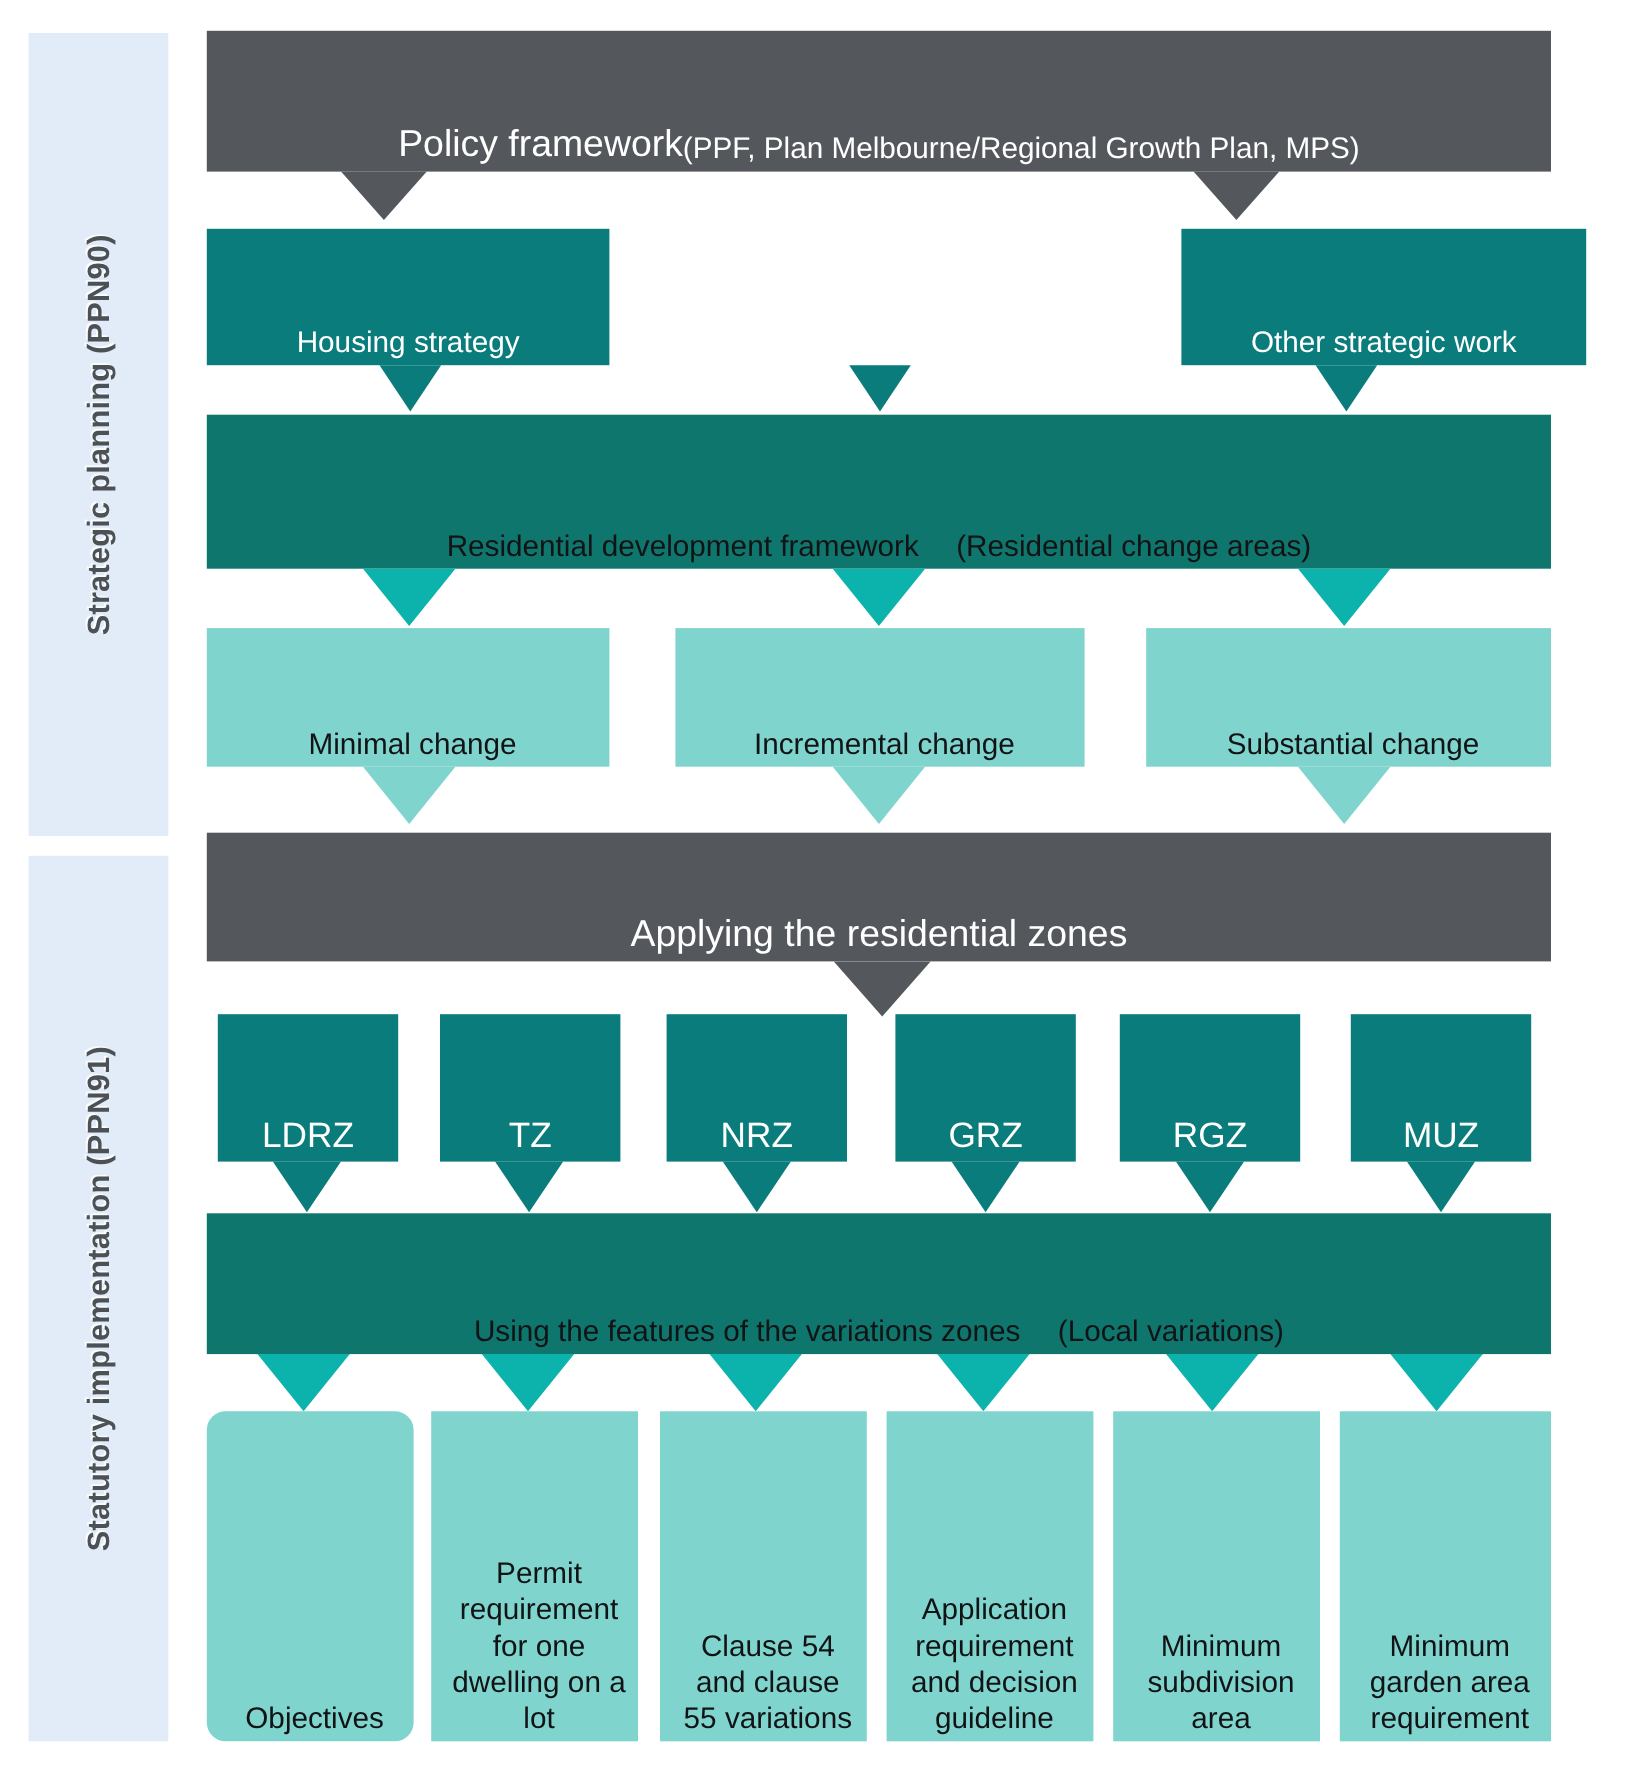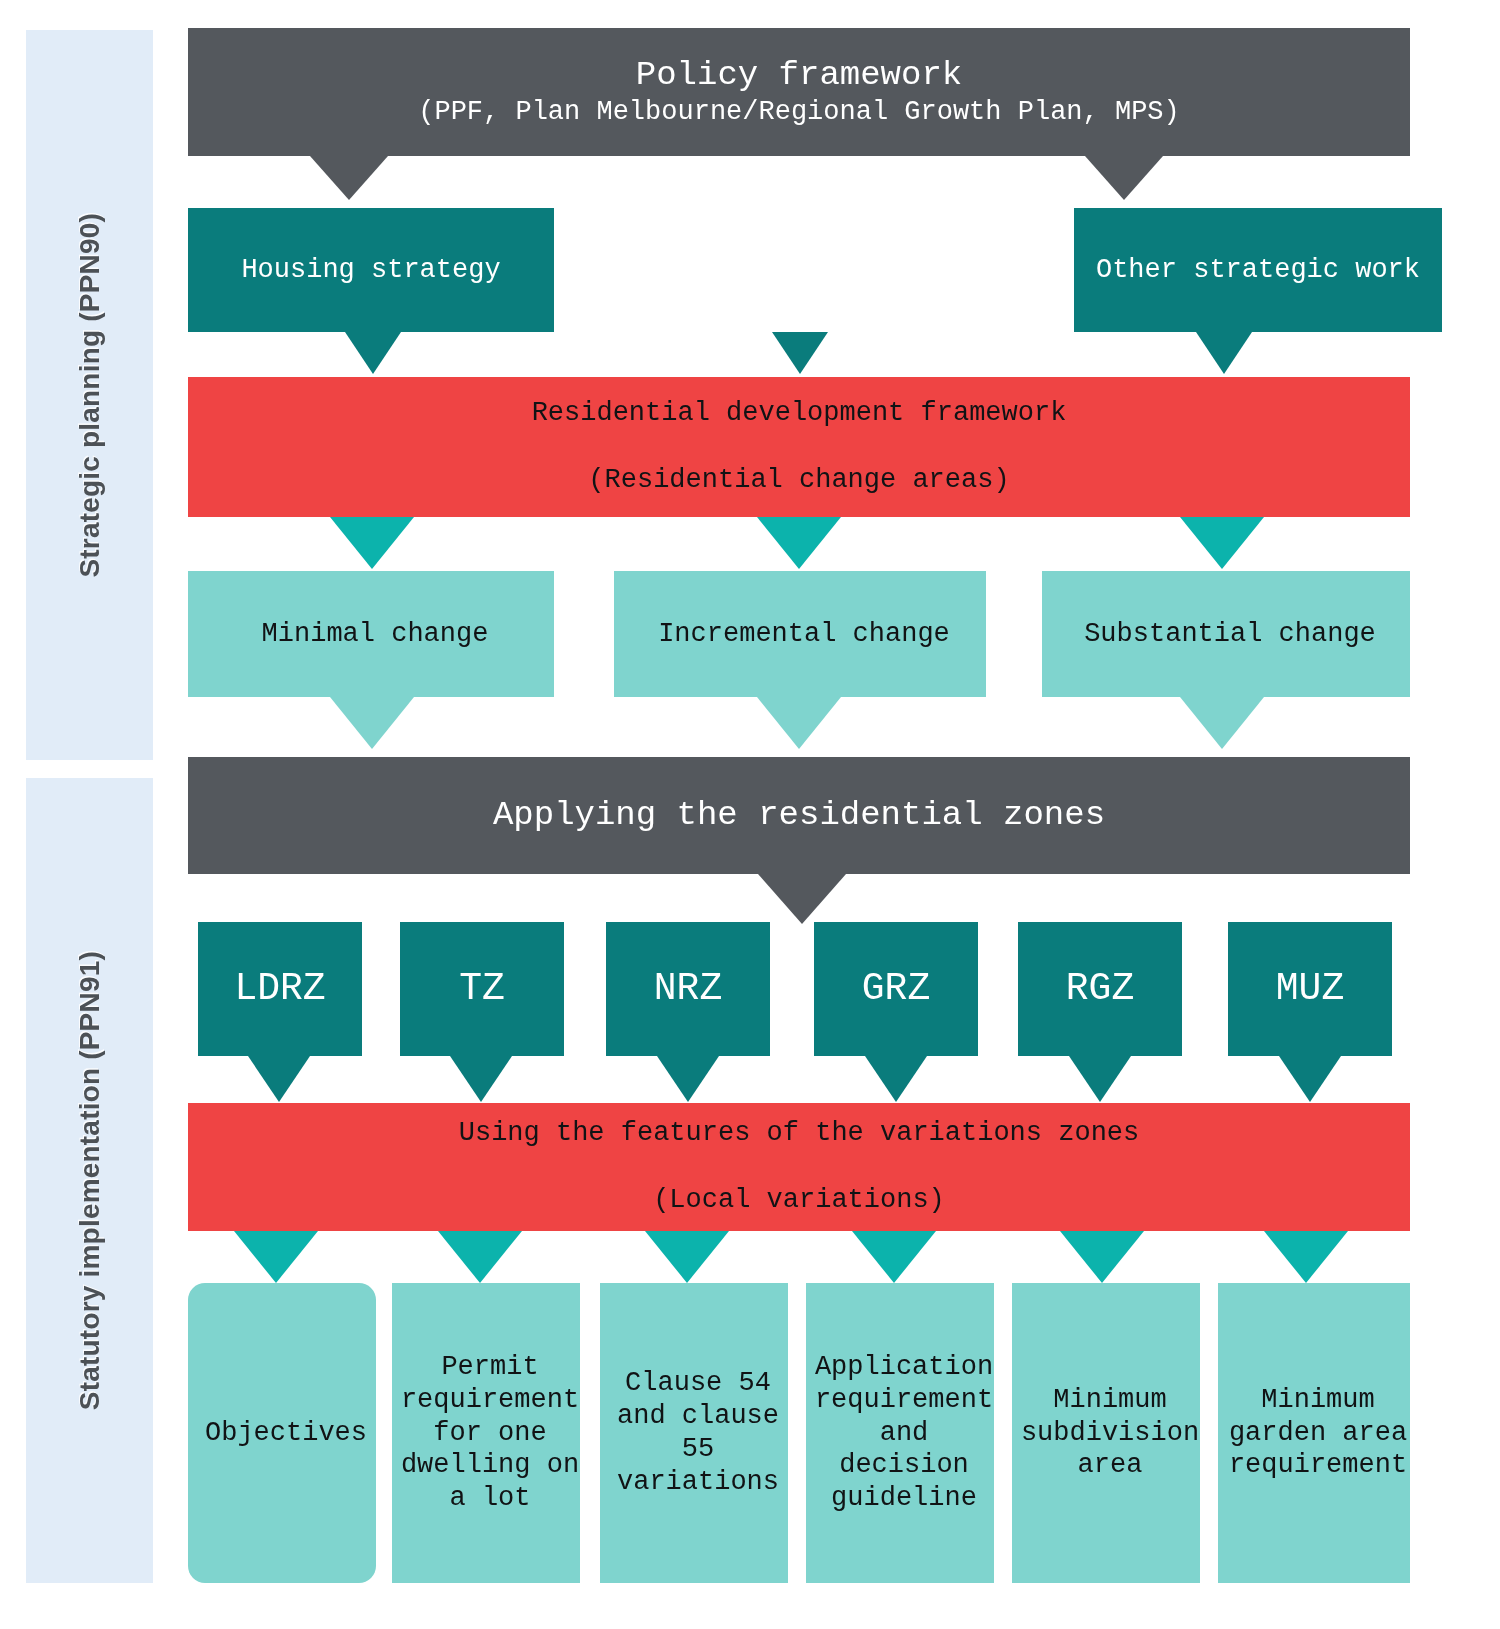--- a/index.html
+++ b/index.html
@@ -35,34 +35,33 @@
     color: #4c5156;
     white-space: nowrap;
     text-shadow: 1.5px -1.5px 0 rgba(255,255,255,0.85);
   }
 
   
   .node {
     position: absolute;
     box-sizing: border-box;
     display: flex;
-    flex-direction: column;
-    align-items: center;
+    flex-direction: row;
+    align-items: flex-end;
     justify-content: center;
     text-align: center;
     padding: 4px 8px;
     line-height: 1.22;
-    font-family: Liberation Mono, monospace;
   }
   .node .line { display: block; white-space: nowrap; }
   .node .wrapline { display: block; }
 
   .n-dark  { background: #54585d; color: #ffffff; }
   .n-teal  { background: #0a7c7c; color: #ffffff; }
-  .n-mid   { background: #ef4444; color: #111315; gap: 34px; }
+  .n-mid   { background: #0f766e; color: #111315; gap: 34px; }
   .n-light { background: #7fd4ce; color: #111315; padding-left: 16px; }
 
   
   .pointer {
     position: absolute;
     width: 0;
     height: 0;
     border-left-style: solid;
     border-right-style: solid;
     border-top-style: solid;
@@ -71,21 +70,21 @@
   }
   .p-dark  { border-top-color: #54585d; }
   .p-teal  { border-top-color: #0a7c7c; }
   .p-mid   { border-top-color: #0cb3ac; }
   .p-light { border-top-color: #7fd4ce; }
 
   
   .fs-hero-1 { font-size: 34px; }
   .fs-hero-2 { font-size: 27px; }
   .fs-band   { font-size: 27px; }
-  .fs-zone   { font-size: 38px; }
+  .fs-zone   { font-size: 32px; }
   .fs-small  { font-size: 27px; }
 </style>
 </head>
 <body>
 
 <div id="canvas">
 
   <div class="rail" style="left:26px; top:30px; width:127px; height:730px;">
     <div class="rail-label">Strategic planning (PPN90)</div>
   </div>

